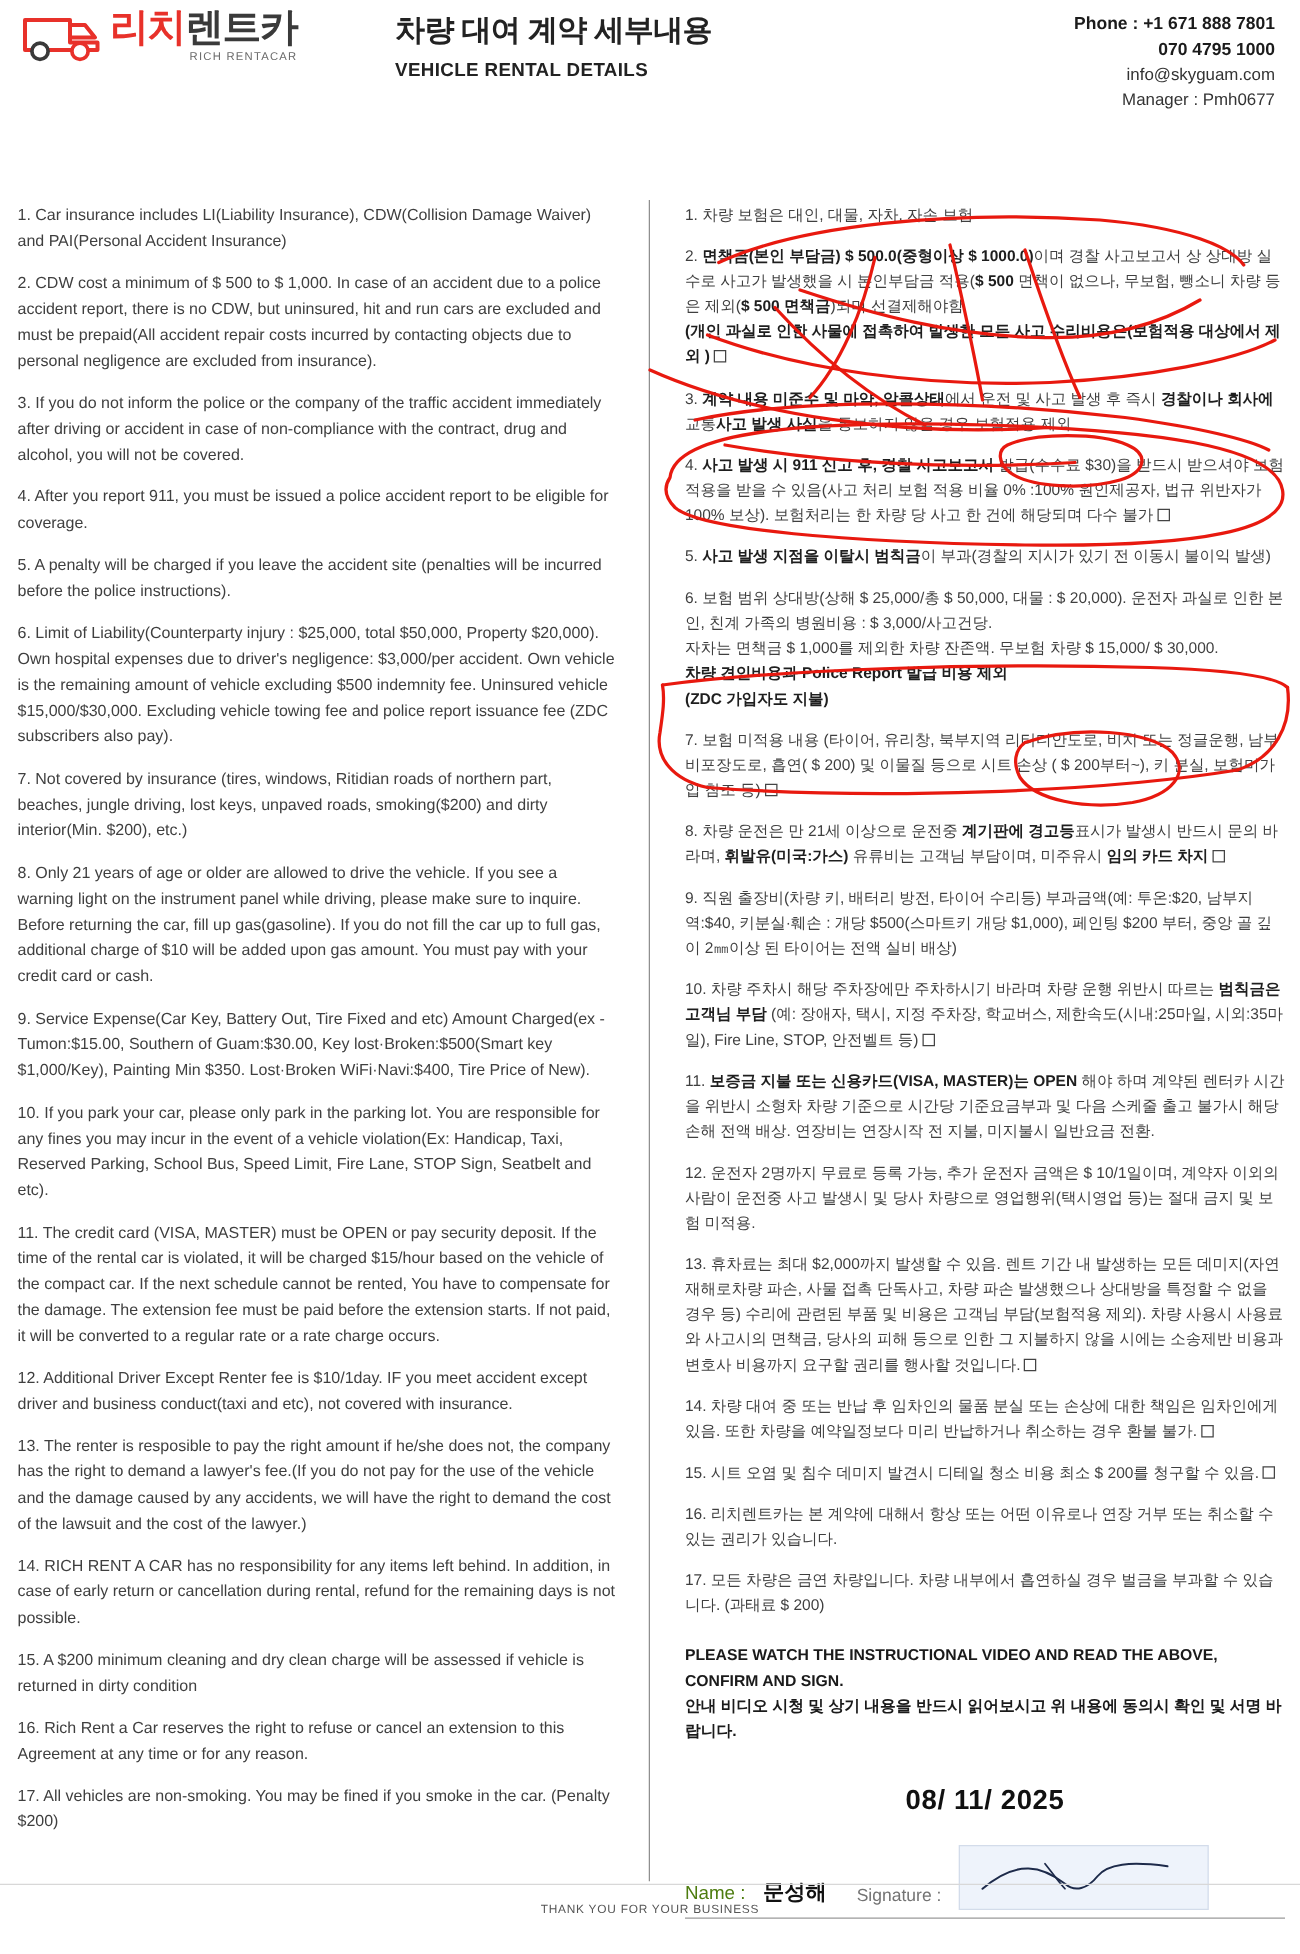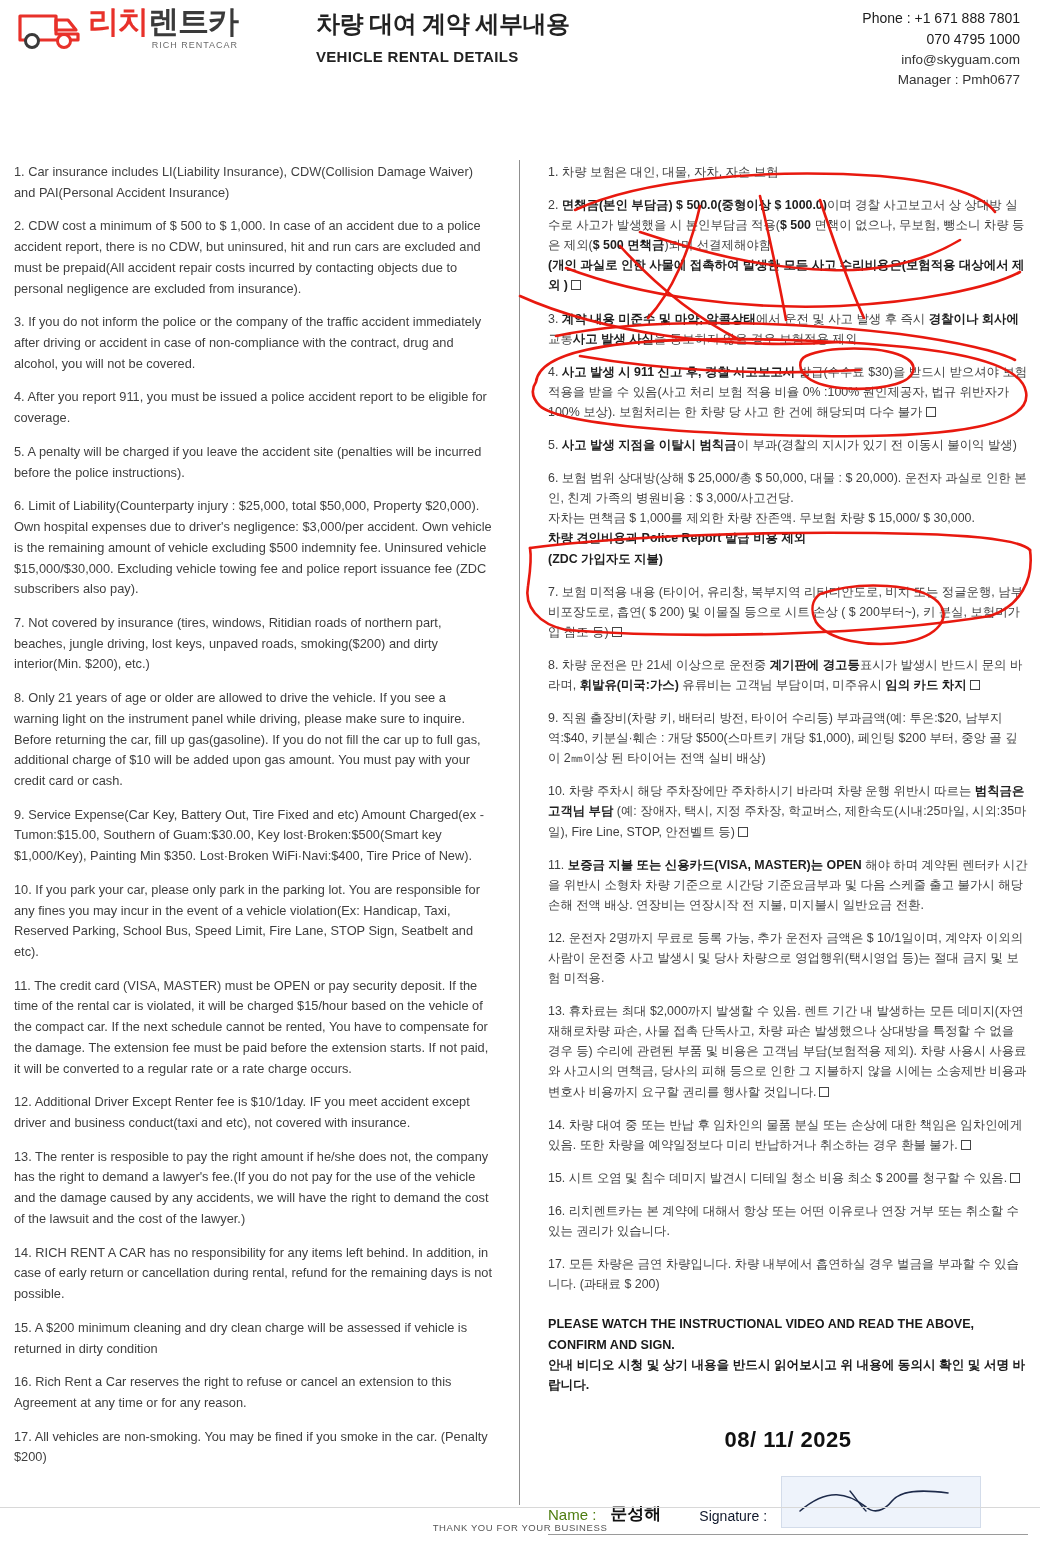--- a/index.html
+++ b/index.html
@@ -33,21 +33,21 @@
   }
   .logo-text-ko .dark { color:#3a3a3a; }
   .logo-sub {
     font-size:9px; color:#6a6a6a; letter-spacing:1px;
     margin-top:3px; text-align:right;
   }
   .title-block { flex:1; padding-top:2px; }
   .title-ko { font-size:24px; font-weight:bold; color:#222; letter-spacing:-0.5px; }
   .title-en { font-size:15px; font-weight:bold; color:#222; margin-top:8px; letter-spacing:0.3px; }
   .contact-block { text-align:right; width:270px; font-size:13.5px; line-height:1.5; color:#333; padding-top:2px;}
-  .contact-block .strong { font-weight:normal; color:#1b1b1b; font-size:14px; }
+  .contact-block .strong { font-weight:bold; color:#1b1b1b; font-size:14px; }
 
   
   .sheet {
     position:absolute;
     top:150px; left:0; right:0; bottom:40px;
   }
   .divider {
     position:absolute;
     left:519px; top:10px; bottom:18px;
     width:1px; background:#8f8f8f;
@@ -76,21 +76,21 @@
   .date {
     text-align:center; font-size:22px; font-weight:bold; color:#111;
     margin:26px 0 18px 0; letter-spacing:0.5px;
   }
   .sign-row {
     display:flex; align-items:flex-end; gap:14px;
     border-bottom:1px solid #9a9a9a; padding-bottom:6px;
   }
   .name-label { font-size:15px; color:#4d7c0f; white-space:nowrap; }
   .name-value { font-size:17px; font-weight:bold; color:#111; }
-  .sig-label { font-size:14px; color:#0f172a; white-space:nowrap; margin-left:24px; }
+  .sig-label { font-size:14px; color:#737373; white-space:nowrap; margin-left:10px; }
   .sig-box {
     width:200px; height:52px; background:#eef3fb; border:1px solid #d3dcea;
     position:relative;
   }
   .sig-box svg { position:absolute; left:6px; top:4px; }
 
   
   .bottom-bar {
     position:absolute; left:0; right:0; bottom:16px; height:40px;
     border-top:1px solid #d8d8d8;

